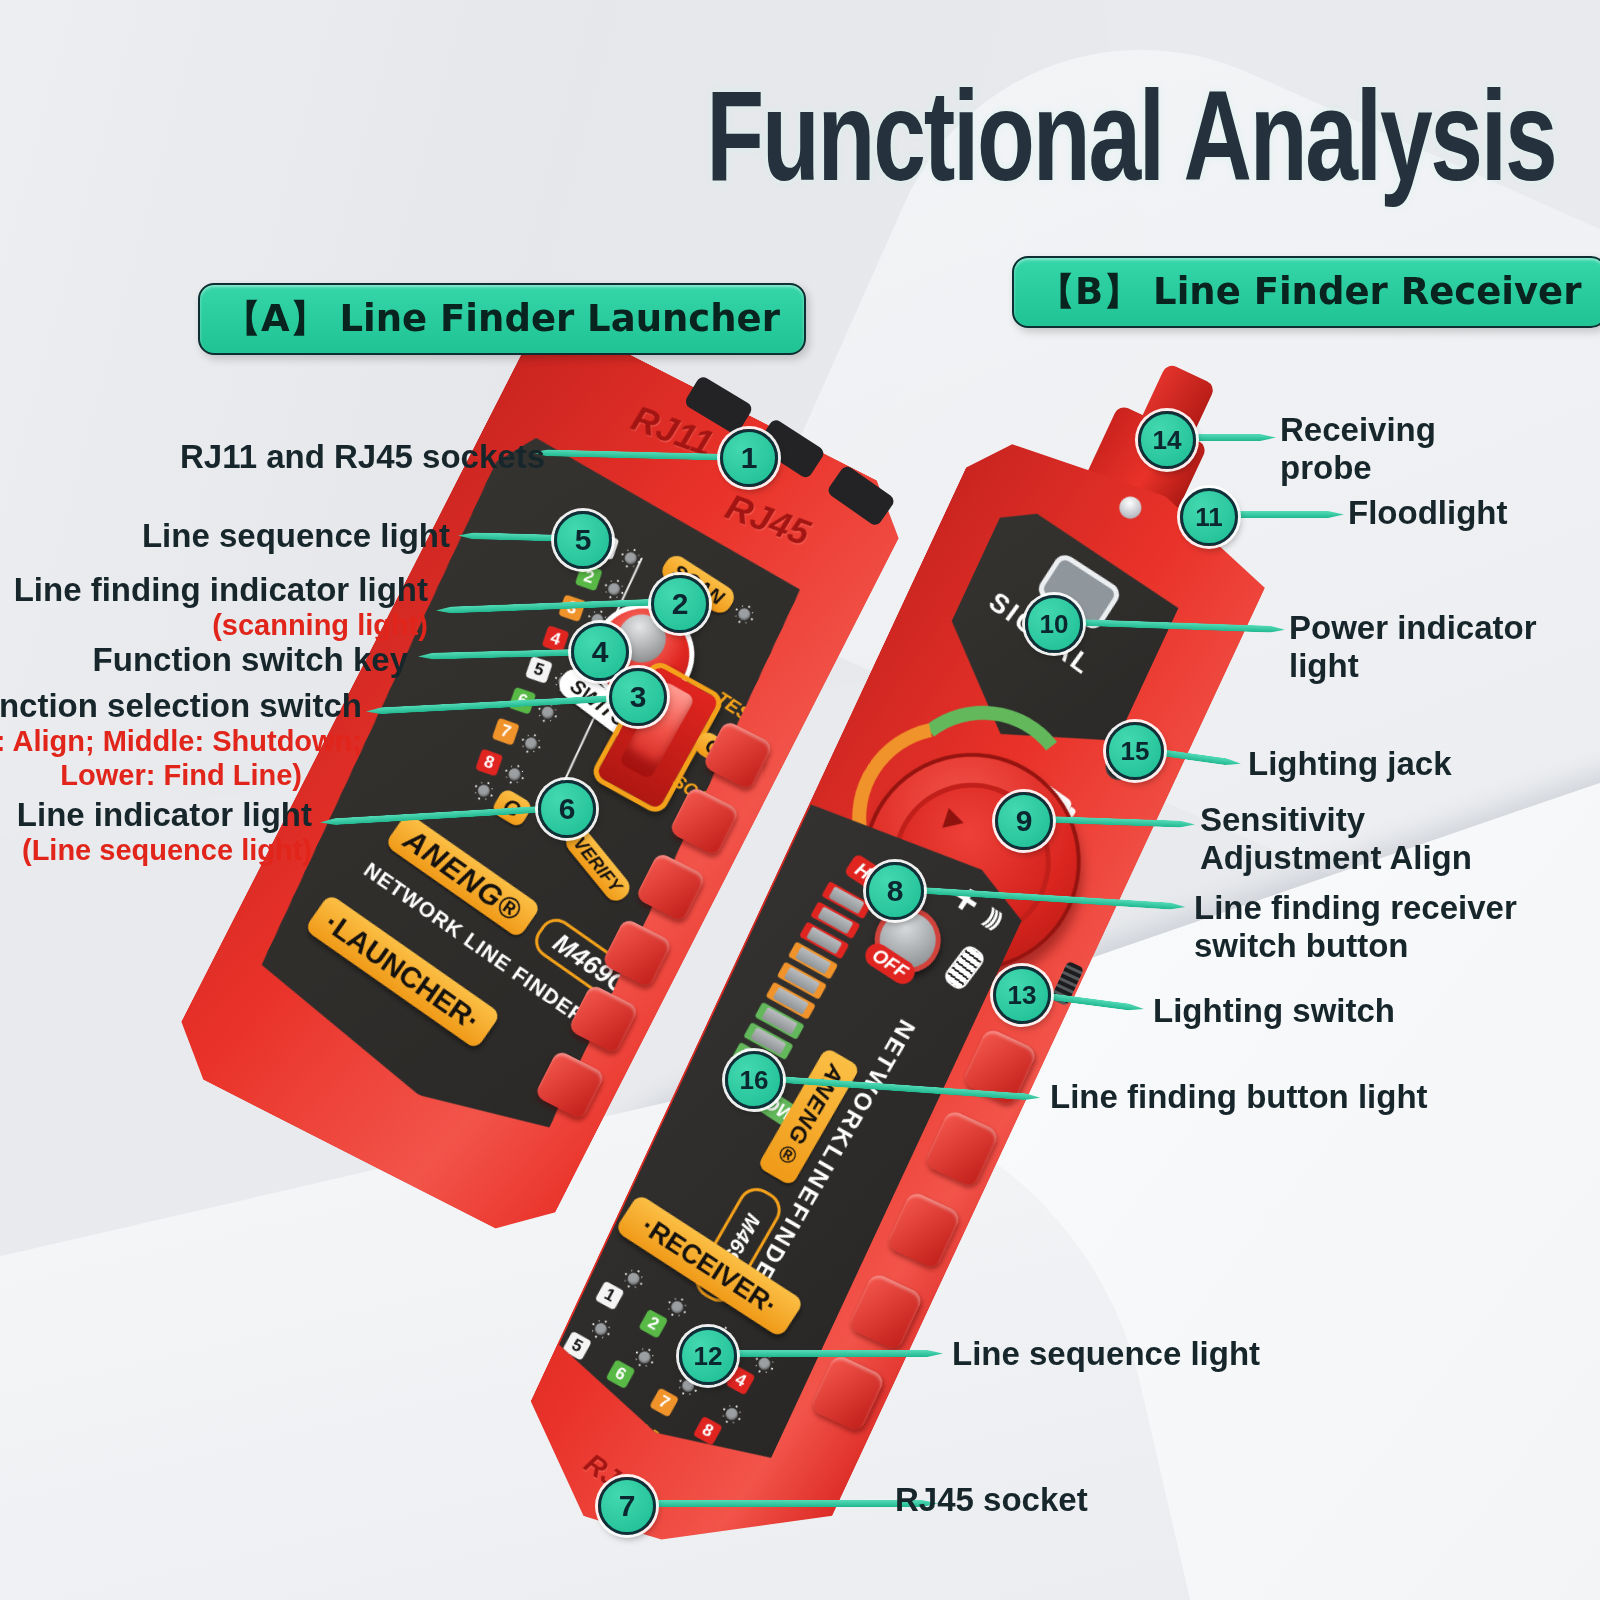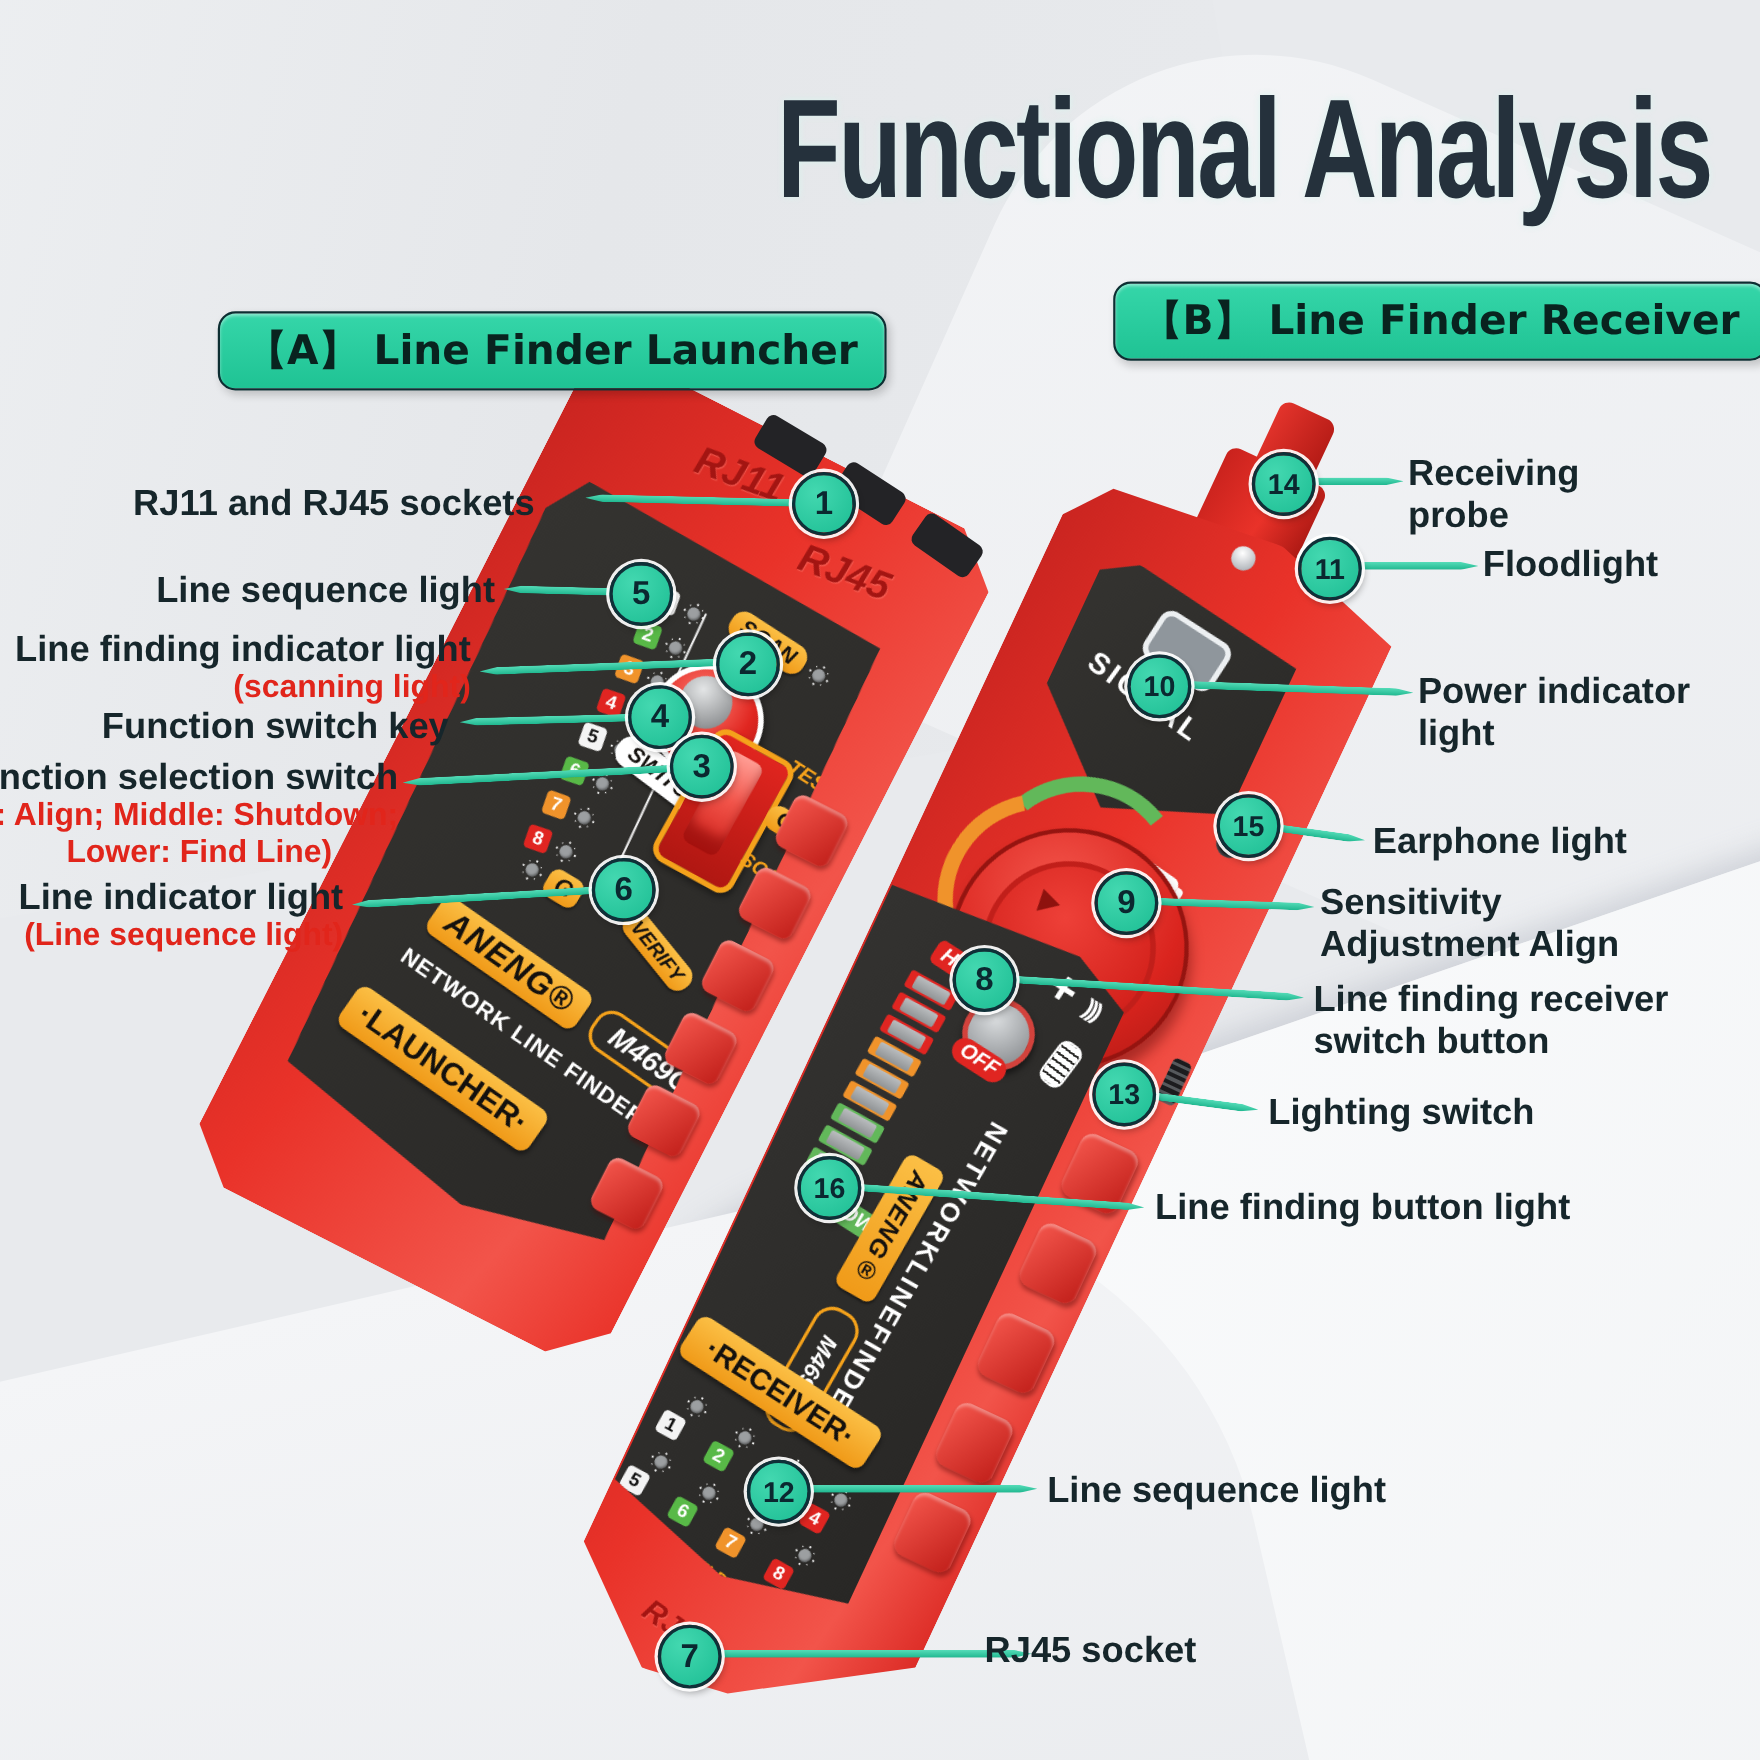--- a/index.html
+++ b/index.html
@@ -241,21 +241,21 @@
   .c14{left:1138px;top:411px;} .c11{left:1180px;top:488px;} .c10{left:1025px;top:595px;}
   .c15{left:1106px;top:722px;text-align:center;} .c9{left:995px;top:792px;} .c8{left:866px;top:862px;}
   .c13{left:993px;top:966px;} .c16{left:725px;top:1051px;} .c12{left:679px;top:1327px;}
   .c7{left:598px;top:1477px;}
 
   
   .lab{position:absolute;z-index:7;font-weight:bold;font-size:33px;color:#16262b;line-height:1.16;}
   .lab span{display:block;}
   .lab .sub{color:#e1251b;font-size:29px;}
   .ra{text-align:right;white-space:nowrap;}
-  .la-1{right:1114px;top:438px;}
+  .la-1{right:1055px;top:438px;}
   .la-5{right:1150px;top:517px;}
   .la-2{right:1172px;top:571px;}
   .la-4{right:1192px;top:641px;}
   .la-3{right:1238px;top:687px;}
   .la-3 .sub2{padding-right:60px;}
   .la-6{right:1288px;top:796px;}
   .la-14{left:1280px;top:411px;width:250px;}
   .la-11{left:1348px;top:494px;white-space:nowrap;}
   .la-10{left:1289px;top:609px;width:260px;}
   .la-15{left:1248px;top:745px;white-space:nowrap;}
@@ -515,21 +515,21 @@
   <div class="lab la-14">
       <span>Receiving probe</span>
     </div>
   <div class="lab la-11">
       <span>Floodlight</span>
     </div>
   <div class="lab la-10">
       <span>Power indicator light</span>
     </div>
   <div class="lab la-15">
-      <span>Earphone light</span>
+      <span>Lighting jack</span>
     </div>
   <div class="lab la-9">
       <span>Sensitivity Adjustment Align</span>
     </div>
   <div class="lab la-8">
       <span>Line finding receiver switch button</span>
     </div>
   <div class="lab la-13">
       <span>Lighting switch</span>
     </div>

